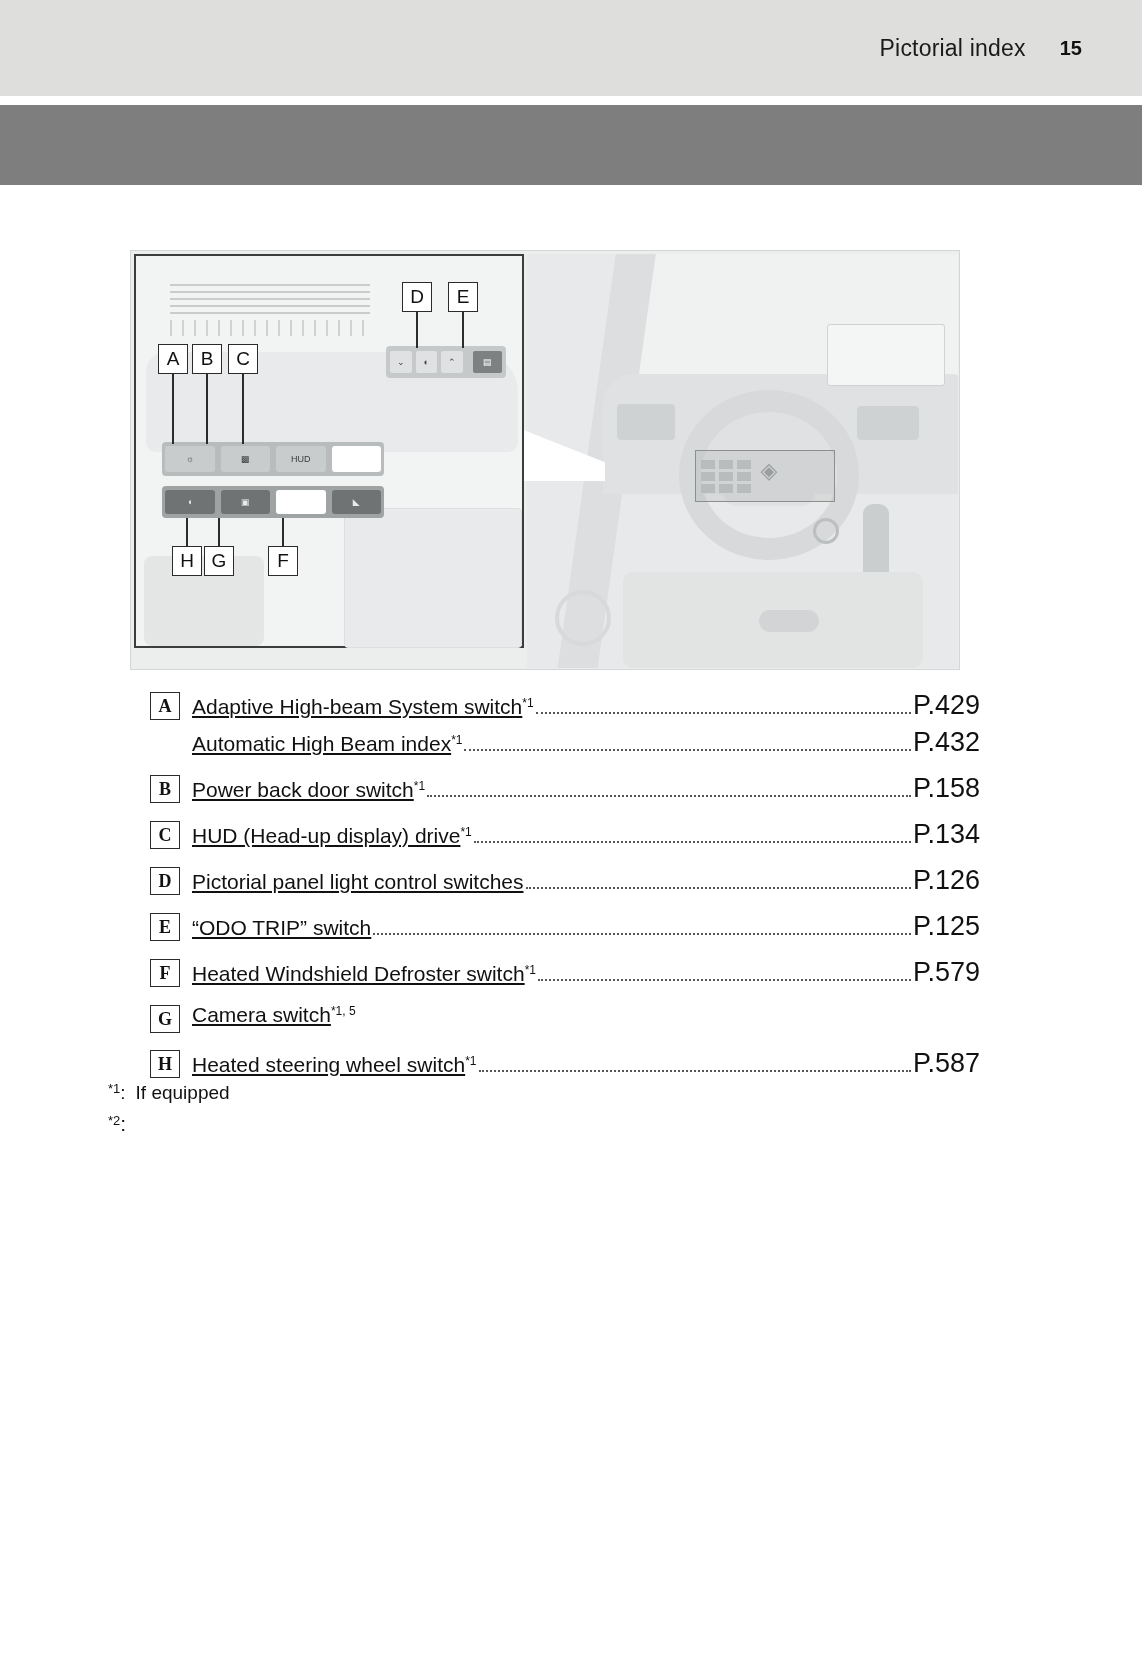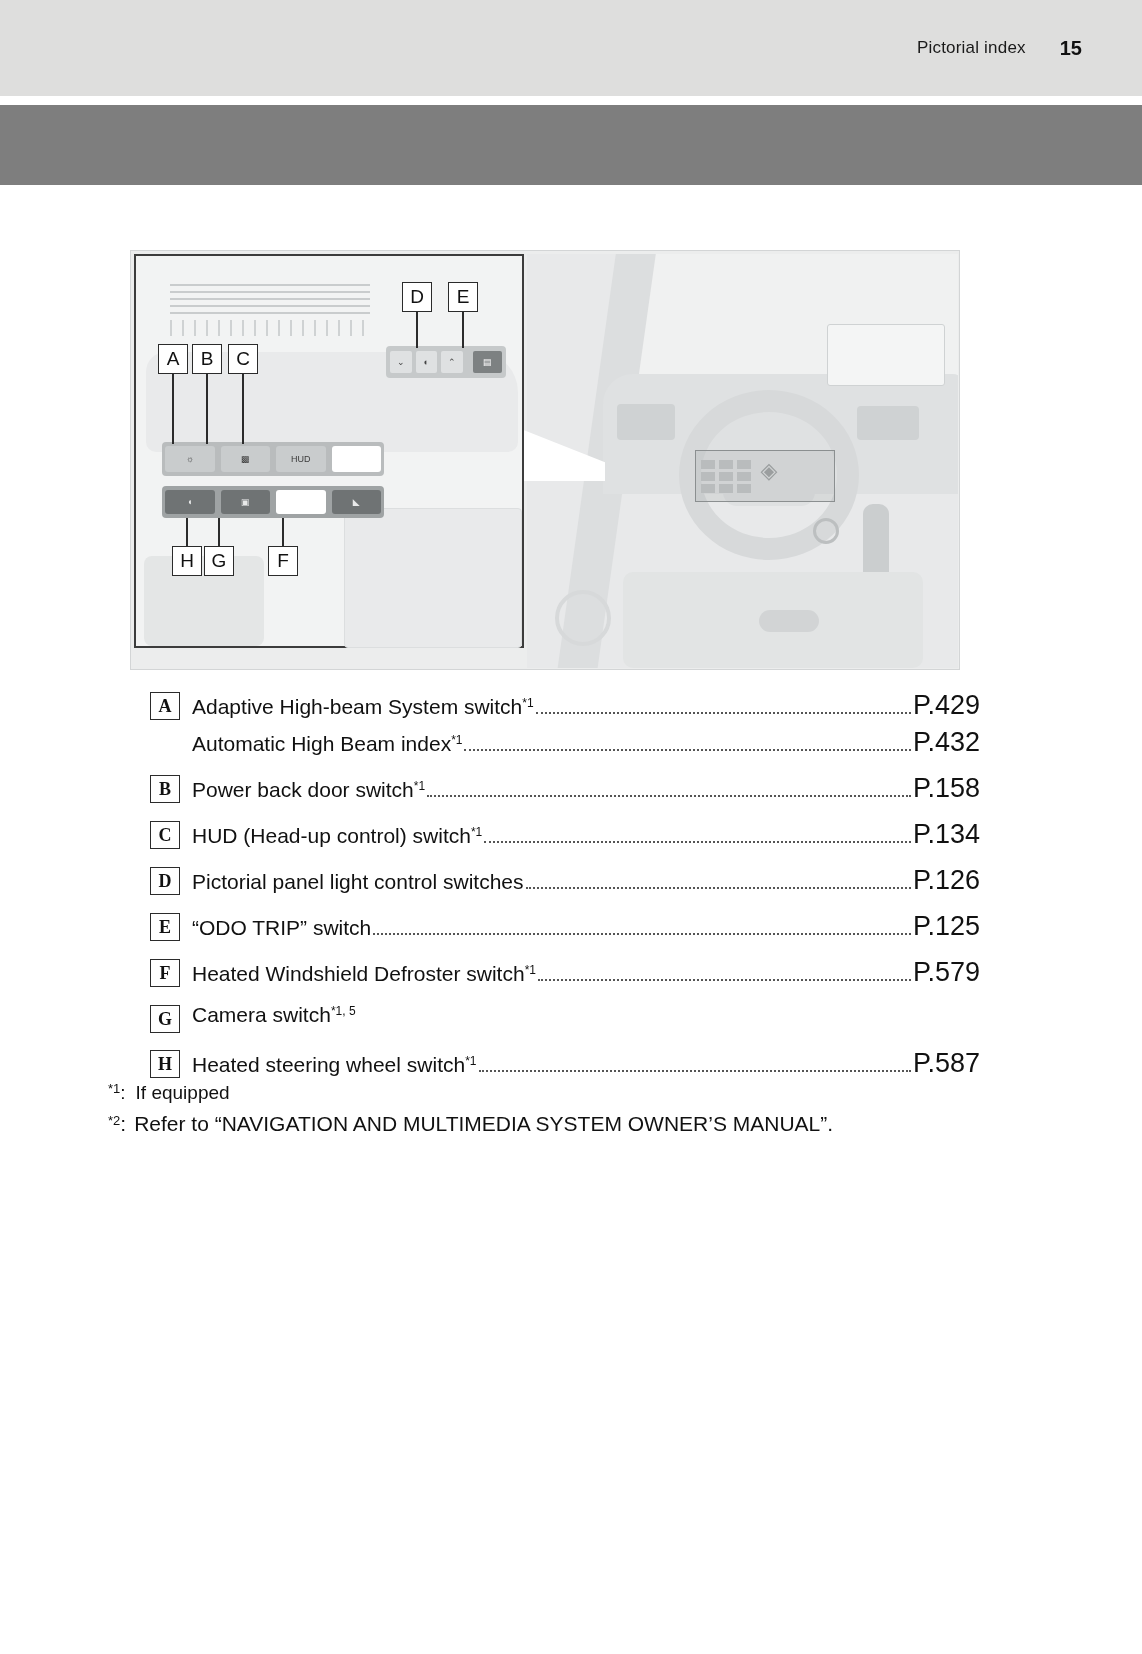--- a/index.html
+++ b/index.html
@@ -21,21 +21,21 @@
     position: absolute; left: 0; top: 0;
     width: 1142px; height: 96px;
     background: #dededd;
   }
   .header-inner {
     position: absolute; right: 60px; top: 0;
     height: 96px;
     display: flex; align-items: center; gap: 34px;
   }
   .header-title {
-    font-size: 17px; color: #1a1a1a; letter-spacing: 0.2px;
+    font-size: 23px; color: #1a1a1a; letter-spacing: 0.2px;
   }
   .header-page {
     font-size: 20px; font-weight: bold; color: #111;
   }
   .header-rule {
     position: absolute; left: 0; top: 96px;
     width: 1142px; height: 3px; background: #ffffff;
   }
   .header-band2 {
     position: absolute; left: 0; top: 105px;
@@ -265,21 +265,21 @@
     margin-right: 12px;
     margin-top: 2px;
   }
   .row .body { flex: 1 1 auto; }
   .entry {
     display: flex; align-items: baseline;
     font-size: 21px; color: #111; white-space: nowrap;
     margin-bottom: 6px;
   }
   .entry:last-child { margin-bottom: 0; }
-  .entry .txt { flex: 0 0 auto; }
+  .entry .txt { flex: 0 0 auto; text-decoration: underline; }
   .entry .dots {
     flex: 1 1 auto;
     border-bottom: 2px dotted #555;
     margin: 0 2px 5px 2px;
     height: 1px;
   }
   .entry .pg { flex: 0 0 auto; font-size: 27px; }
   sup.mk { font-size: 12px; position: relative; top: -7px; }
 
   
@@ -450,21 +450,21 @@
           <span class="dots"></span>
           <span class="pg">P.158</span>
         </div>
       </div>
     </div>
 
     <div class="row">
       <div class="letter">C</div>
       <div class="body">
         <div class="entry">
-          <span class="txt">HUD (Head-up control) switch</span>
+          <span class="txt">HUD (Head-up display) drive</span>
             <sup class="mk">*1</sup>
           <span class="dots"></span>
           <span class="pg">P.134</span>
         </div>
       </div>
     </div>
 
     <div class="row">
       <div class="letter">D</div>
       <div class="body">
@@ -526,17 +526,16 @@
 
   <div class="footnotes">
     <div class="fn">
       <span class="sup">*1</span>
       <span class="lbl">:</span>
       <span style="margin-left:8px;">If equipped</span>
     </div>
     <div class="fn big">
       <span class="sup">*2</span>
       <span class="lbl">:</span>
-      <span style="margin-left:6px;">Refer to “NAVIGATION AND MULTIMEDIA SYSTEM OWNER’S MANUAL”.</span>
     </div>
   </div>
 
 </div>
 
 </body></html>

